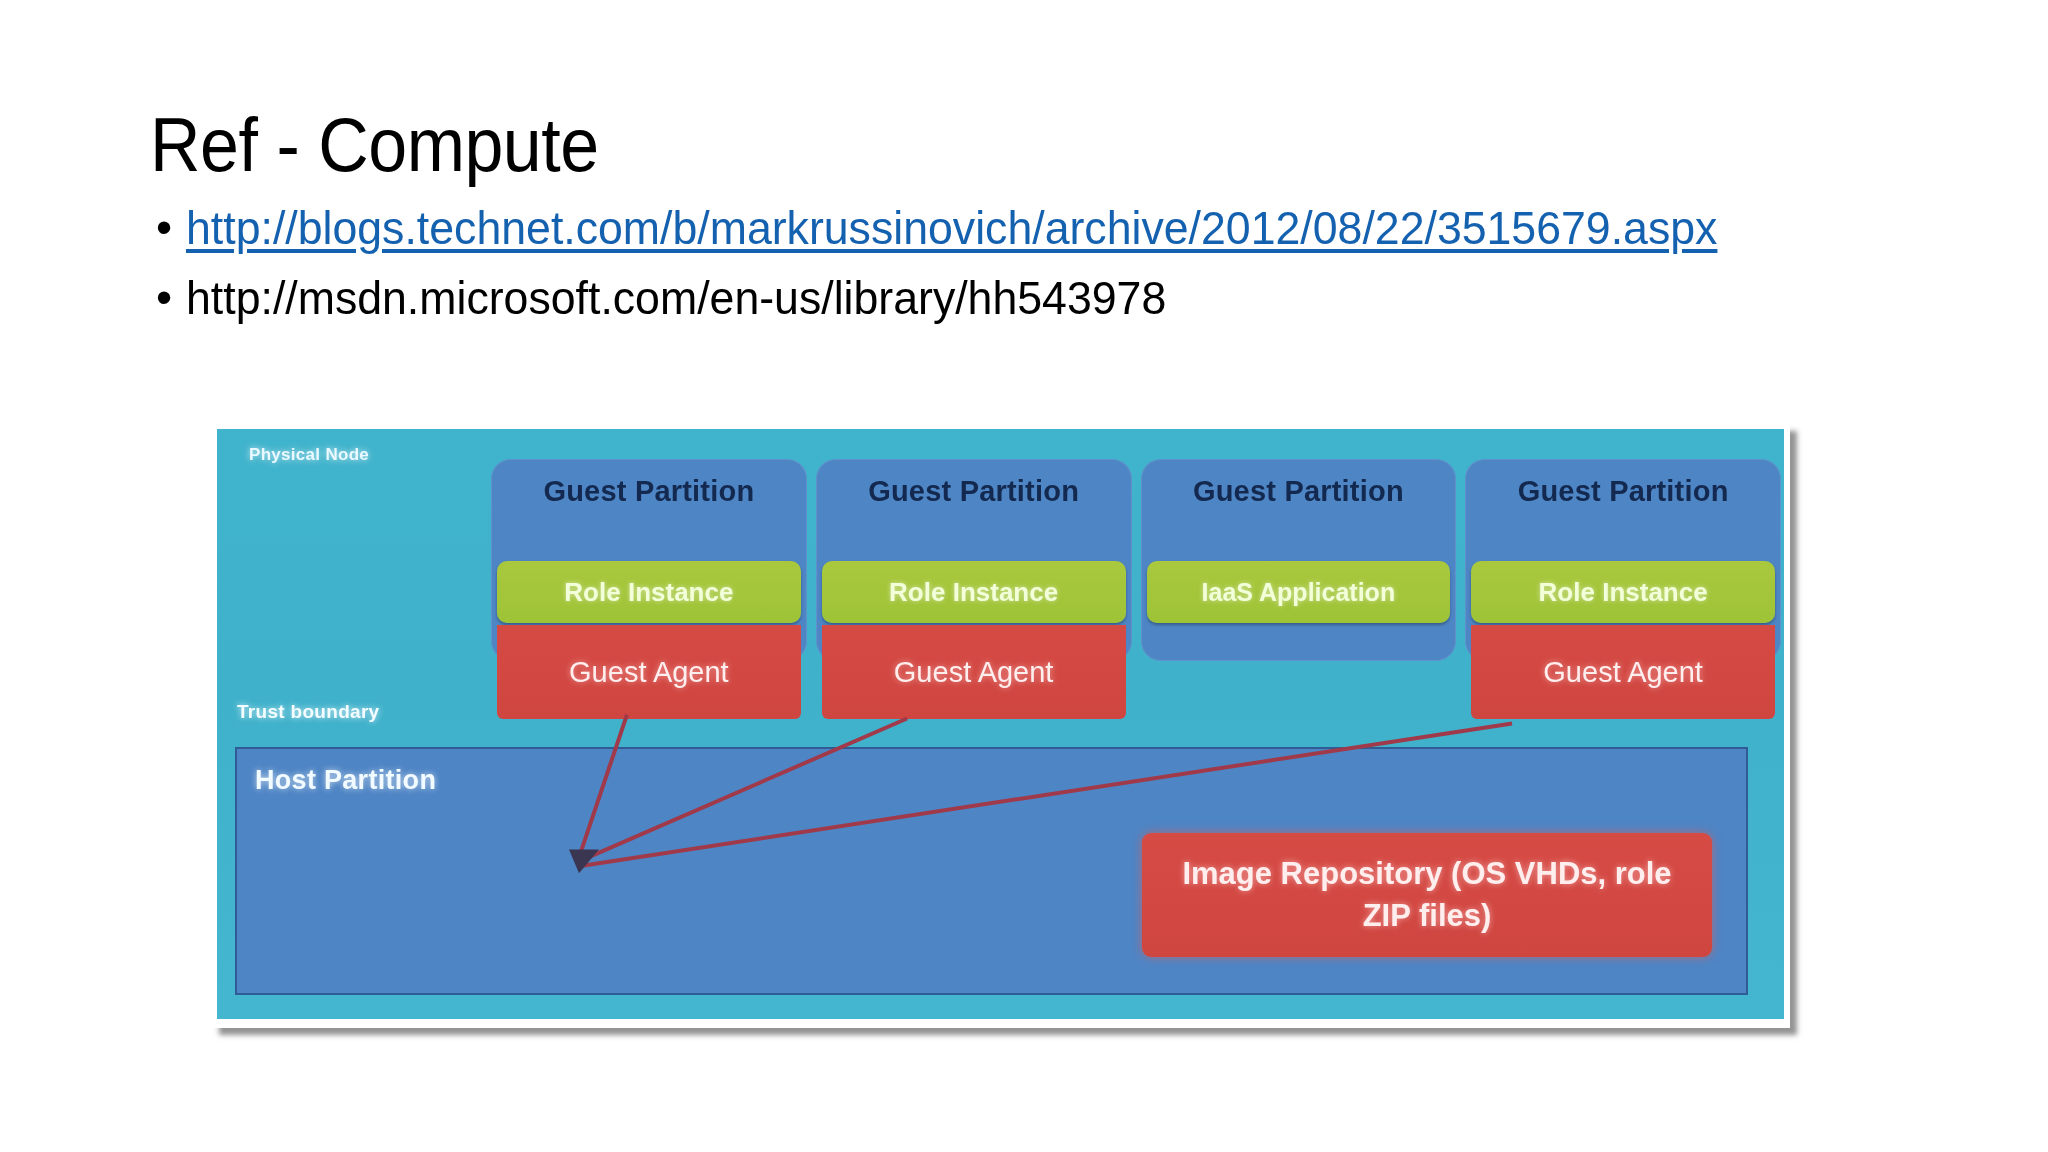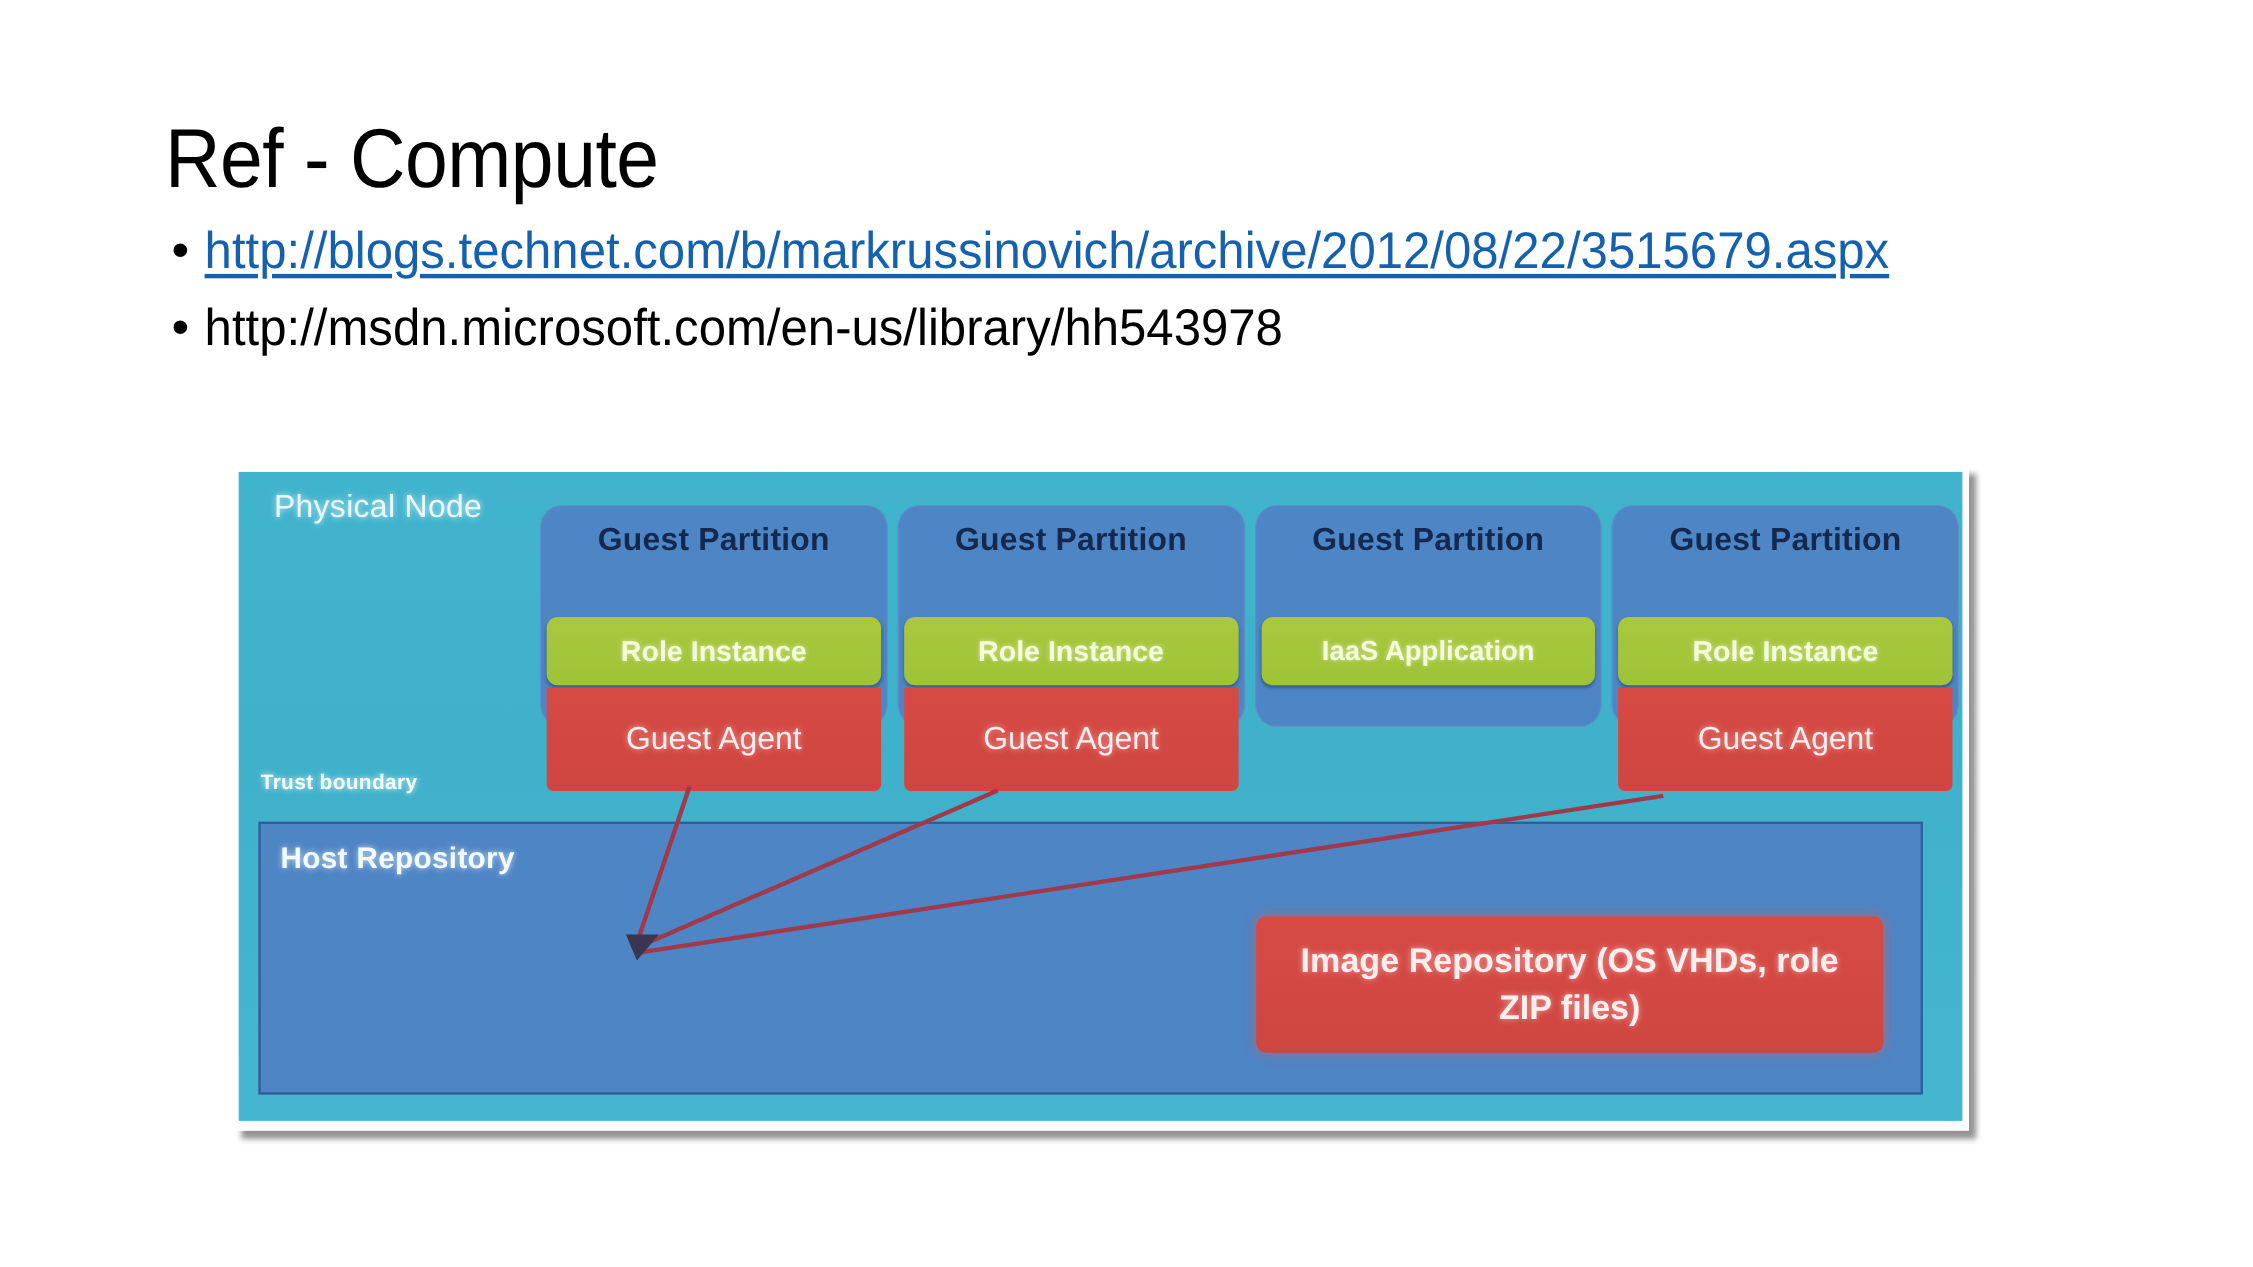--- a/index.html
+++ b/index.html
@@ -88,22 +88,22 @@
     height: 100%;
     background: linear-gradient(180deg,#41b4cd 0%, #3fb1cb 45%, #45b6cf 100%);
     overflow: hidden;
     font-family: "Liberation Sans", sans-serif;
   }
 
   .label-physical-node {
     position: absolute;
     left: 20px;
     top: 16px;
-    font-size: 29px;
-    font-weight: normal;
+    font-size: 17px;
+    font-weight: bold;
     color: #eaf9ff;
     text-shadow: 0 0 6px rgba(255,255,255,0.75);
     letter-spacing: 0.3px;
     padding-left: 12px;
   }
   .label-trust-boundary {
     position: absolute;
     left: 20px;
     top: 272px;
     font-size: 19px;
@@ -299,21 +299,21 @@
 
     <div class="partition">
       <div class="partition-title">Guest Partition</div>
       <div class="role-box">Role Instance</div>
       <div class="agent-box">Guest Agent</div>
     </div>
 
   </div>
 
   <div class="host-partition">
-    <div class="label-host-partition">Host Repository</div>
+    <div class="label-host-partition">Host Partition</div>
     <div class="image-repository">Image Repository (OS VHDs, role ZIP files)</div>
   </div>
 
   <svg class="arrow-layer" viewBox="0 0 1567 595" preserveAspectRatio="none">
     <g stroke="#a03a4a" stroke-width="4" fill="none">
       <line x1="410" y1="288" x2="362" y2="432"></line>
       <line x1="690" y1="292" x2="362" y2="436"></line>
       <line x1="1295" y1="297" x2="362" y2="441"></line>
     </g>
     <polygon points="362,448 382,424 352,424" fill="#3a3550"></polygon>

